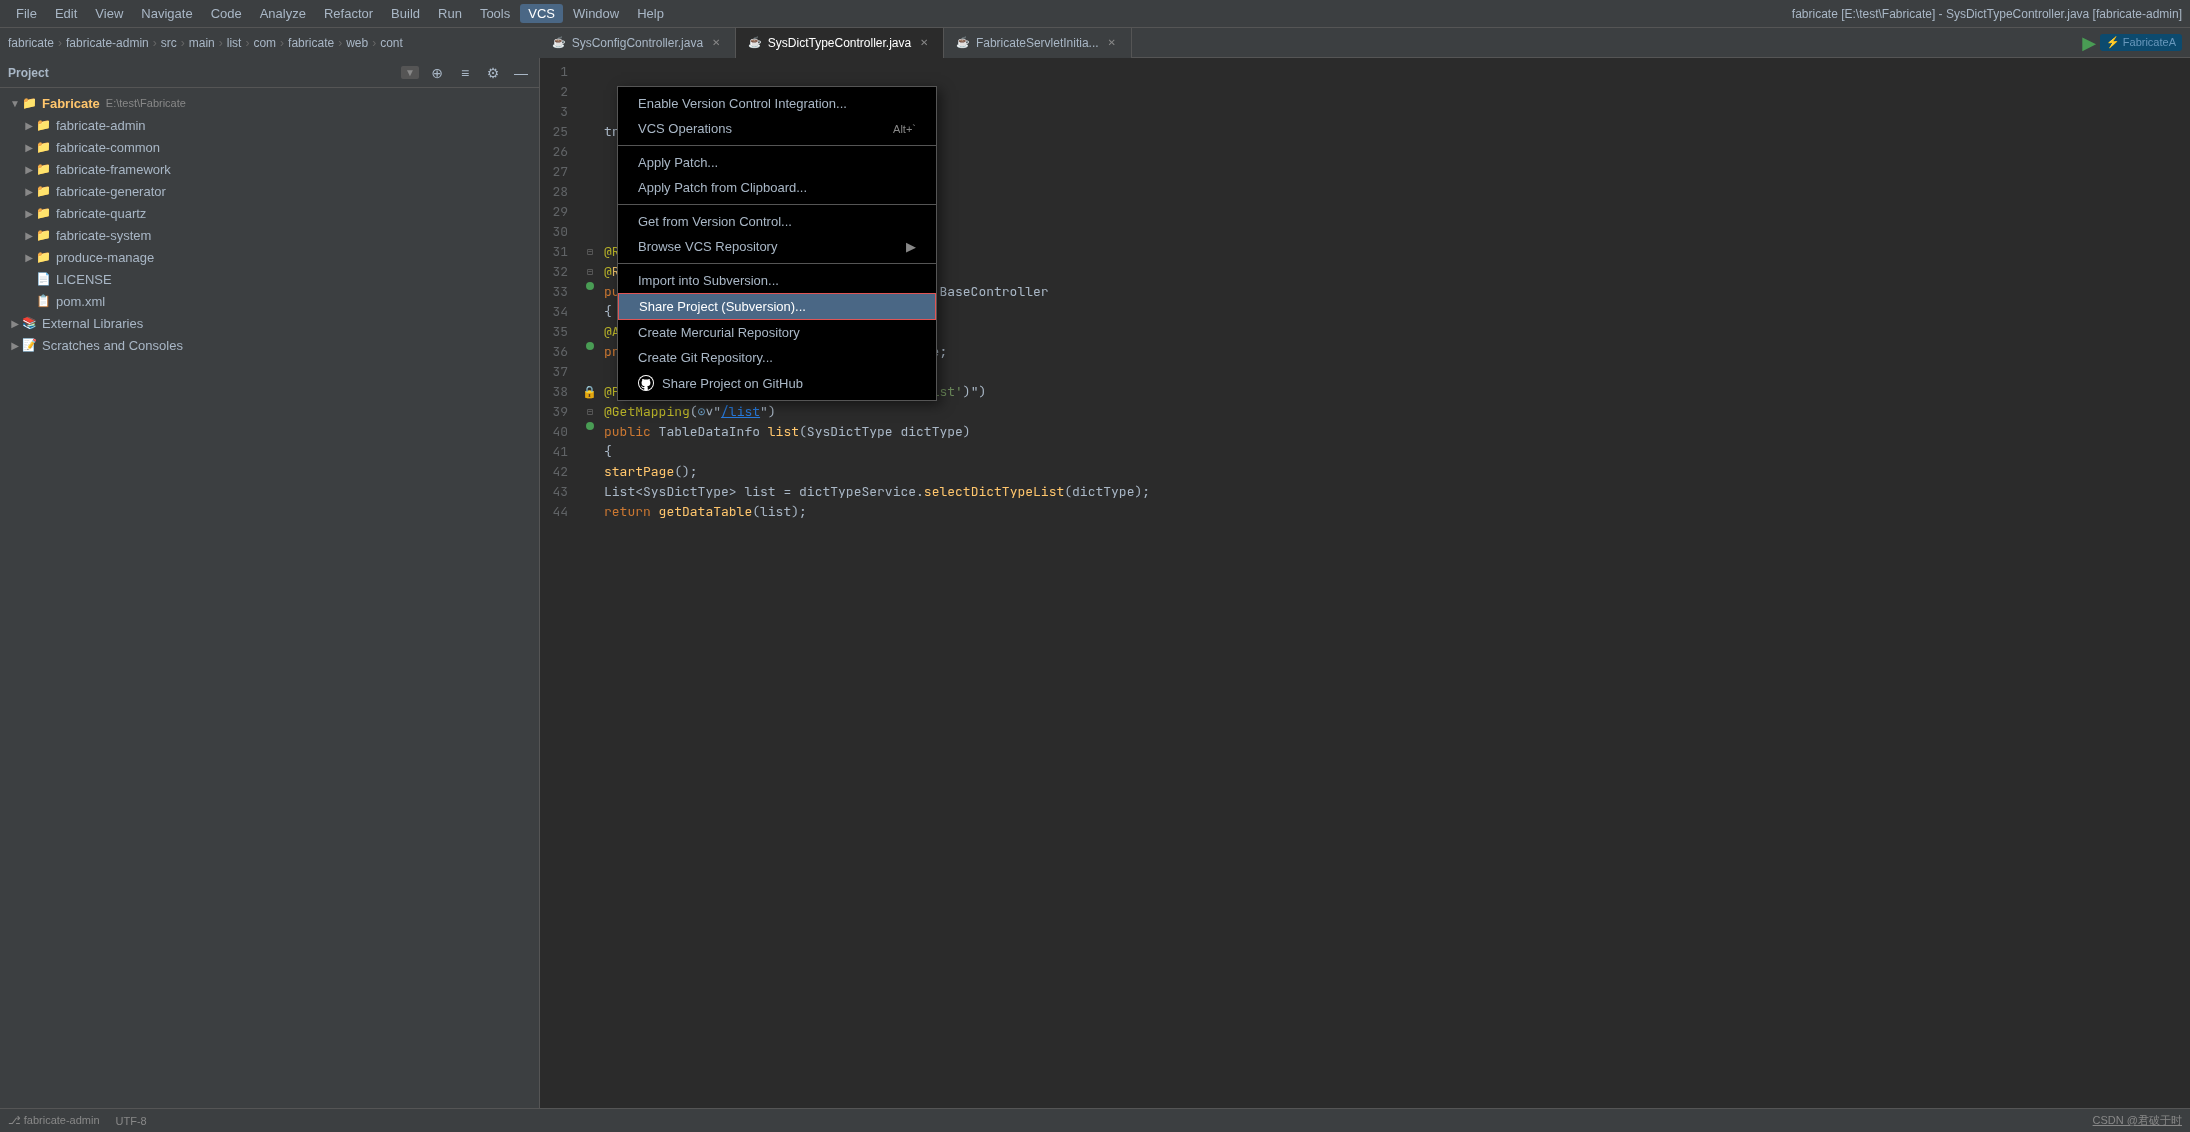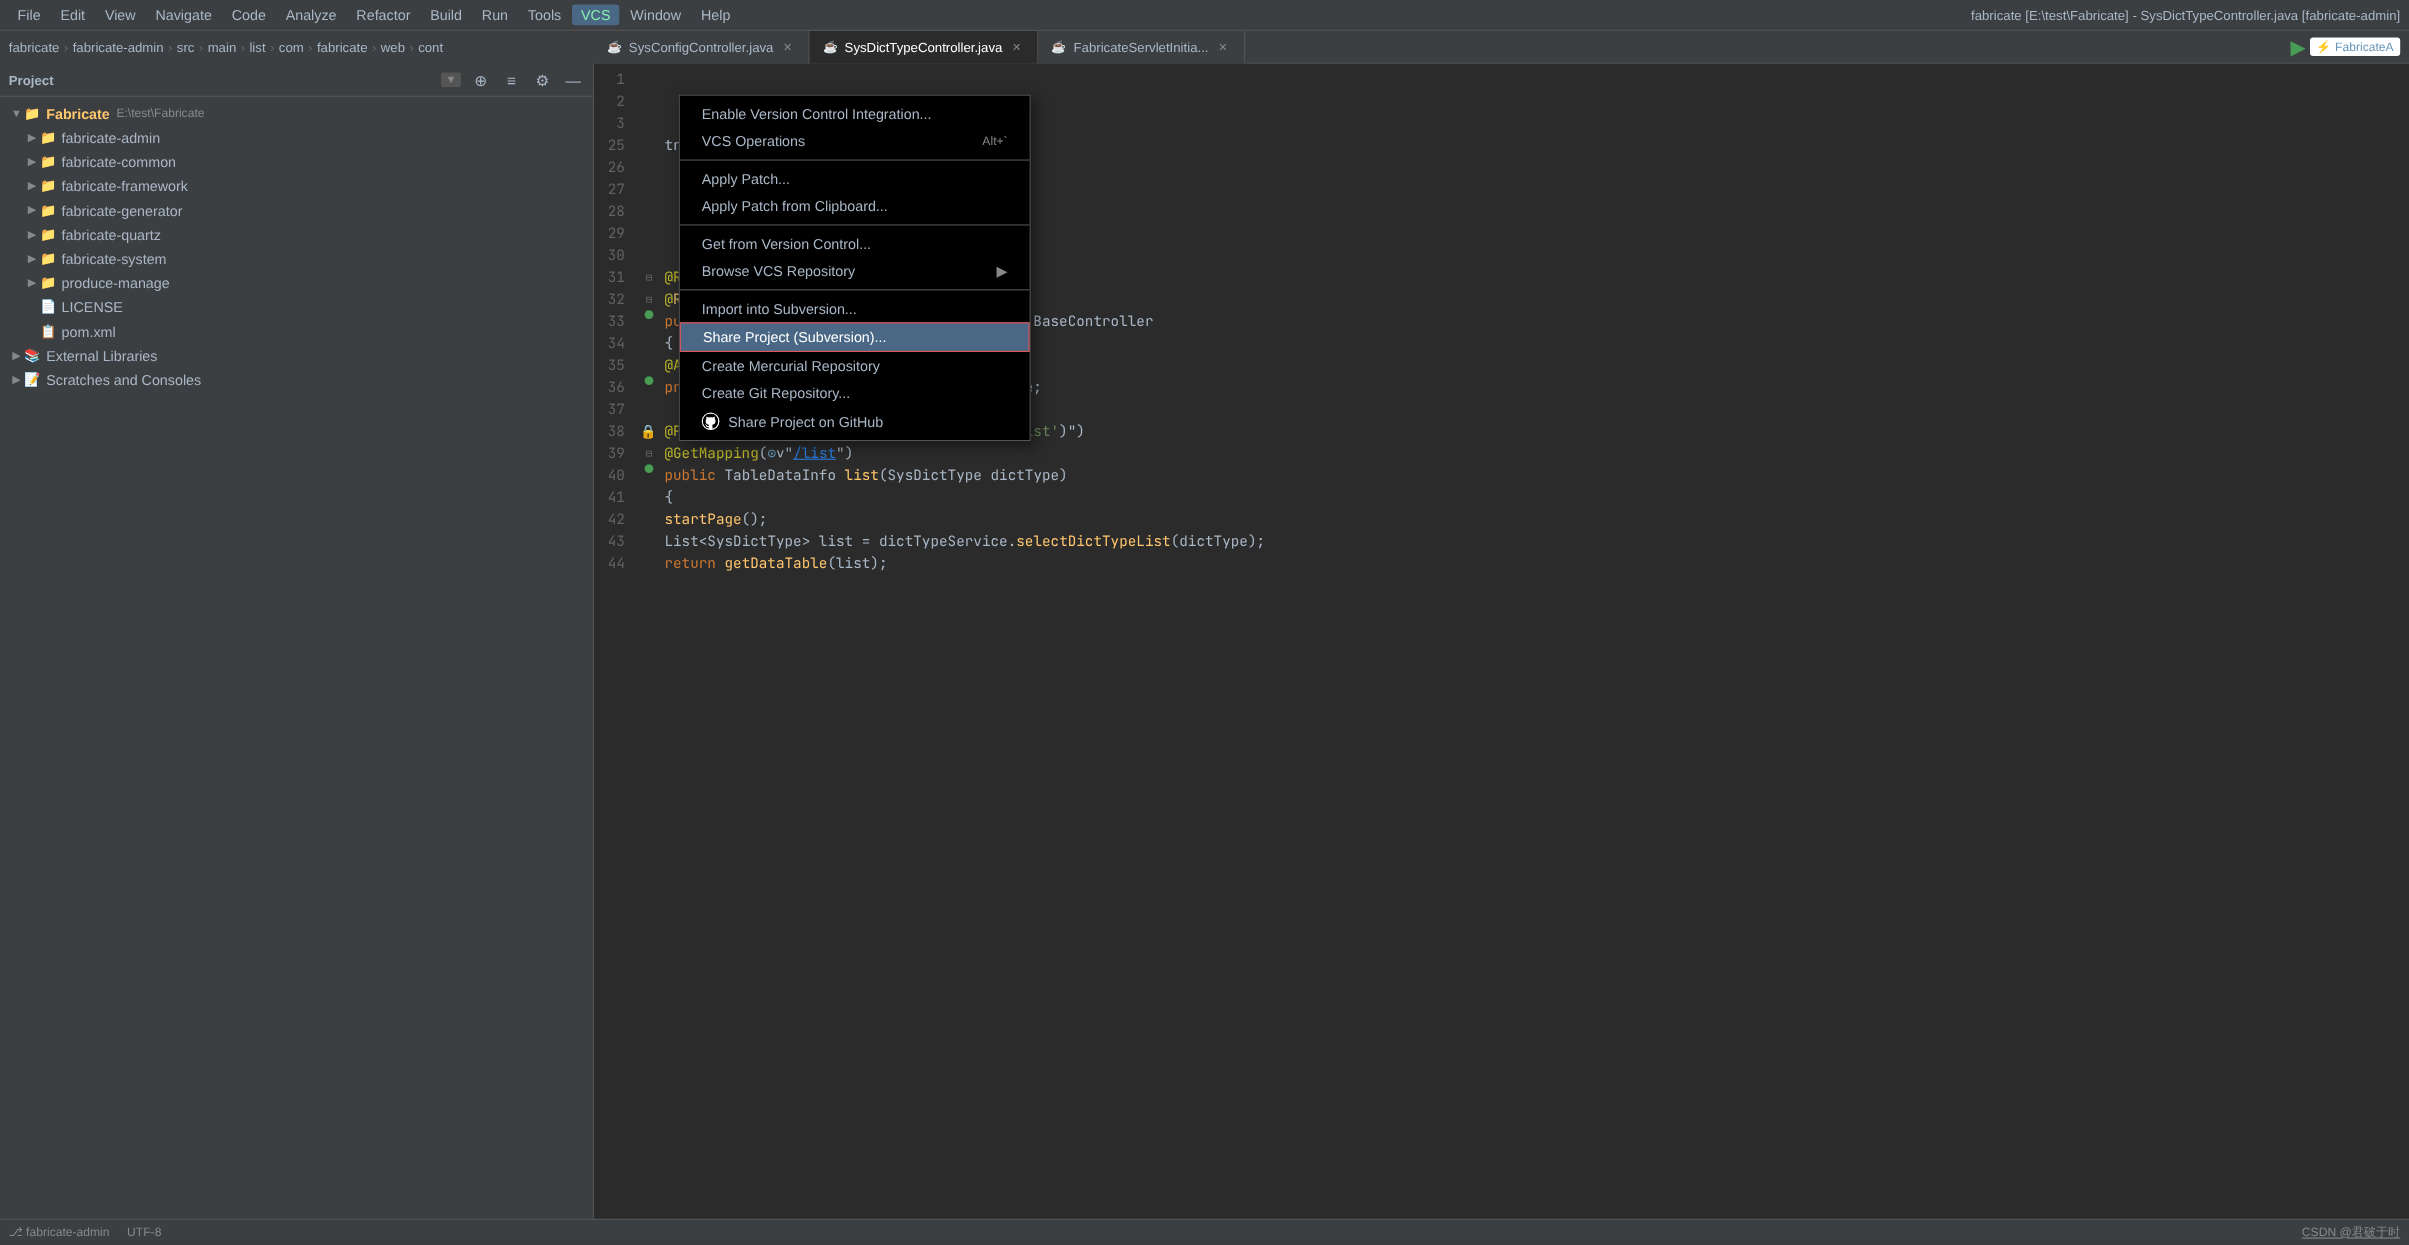--- a/index.html
+++ b/index.html
@@ -28,21 +28,21 @@
       display: flex;
       gap: 2px;
     }
     .menu-item {
       padding: 2px 8px;
       color: #a9b7c6;
       cursor: pointer;
       border-radius: 3px;
       font-size: 13px;
     }
-    .menu-item.active { background: #4a6785; color: #86efac; }
+    .menu-item.active { background: #4a6785; color: #ffffff; }
     .menu-item.highlighted { background: #4a6785; }
     .menu-bar-title {
       margin-left: auto;
       color: #a9b7c6;
       font-size: 12px;
     }
 
     
     .breadcrumb-bar {
       background: #3c3f41;
@@ -357,21 +357,21 @@
     </div>
     <div class="tab">
       <span class="tab-icon-java">☕</span>
       <span>FabricateServletInitia...</span>
       <span class="tab-close">✕</span>
     </div>
   </div>
 
   <div style="display:flex; gap:4px; padding:0 8px; align-items:center;">
     <span style="color:#499c54; font-size:18px; cursor:pointer;">▶</span>
-    <span style="color:#6897bb; font-size:11px; background:#ffffff; padding:2px 6px; border-radius:3px; cursor:pointer;">⚡ FabricateA</span>
+    <span style="color:#6897bb; font-size:11px; background:#0c4a6e; padding:2px 6px; border-radius:3px; cursor:pointer;">⚡ FabricateA</span>
   </div>
 </div>
 
 <div style="display:flex; height:calc(1132px - 28px - 30px - 24px); position:relative;">
 
   <div class="sidebar">
     <div class="sidebar-header">
       <span class="sidebar-title">Project</span>
       <span style="font-size:10px; color:#888; background:#555; padding:1px 4px; border-radius:2px;">▼</span>
       <span class="sidebar-icon-btn">⊕</span>

